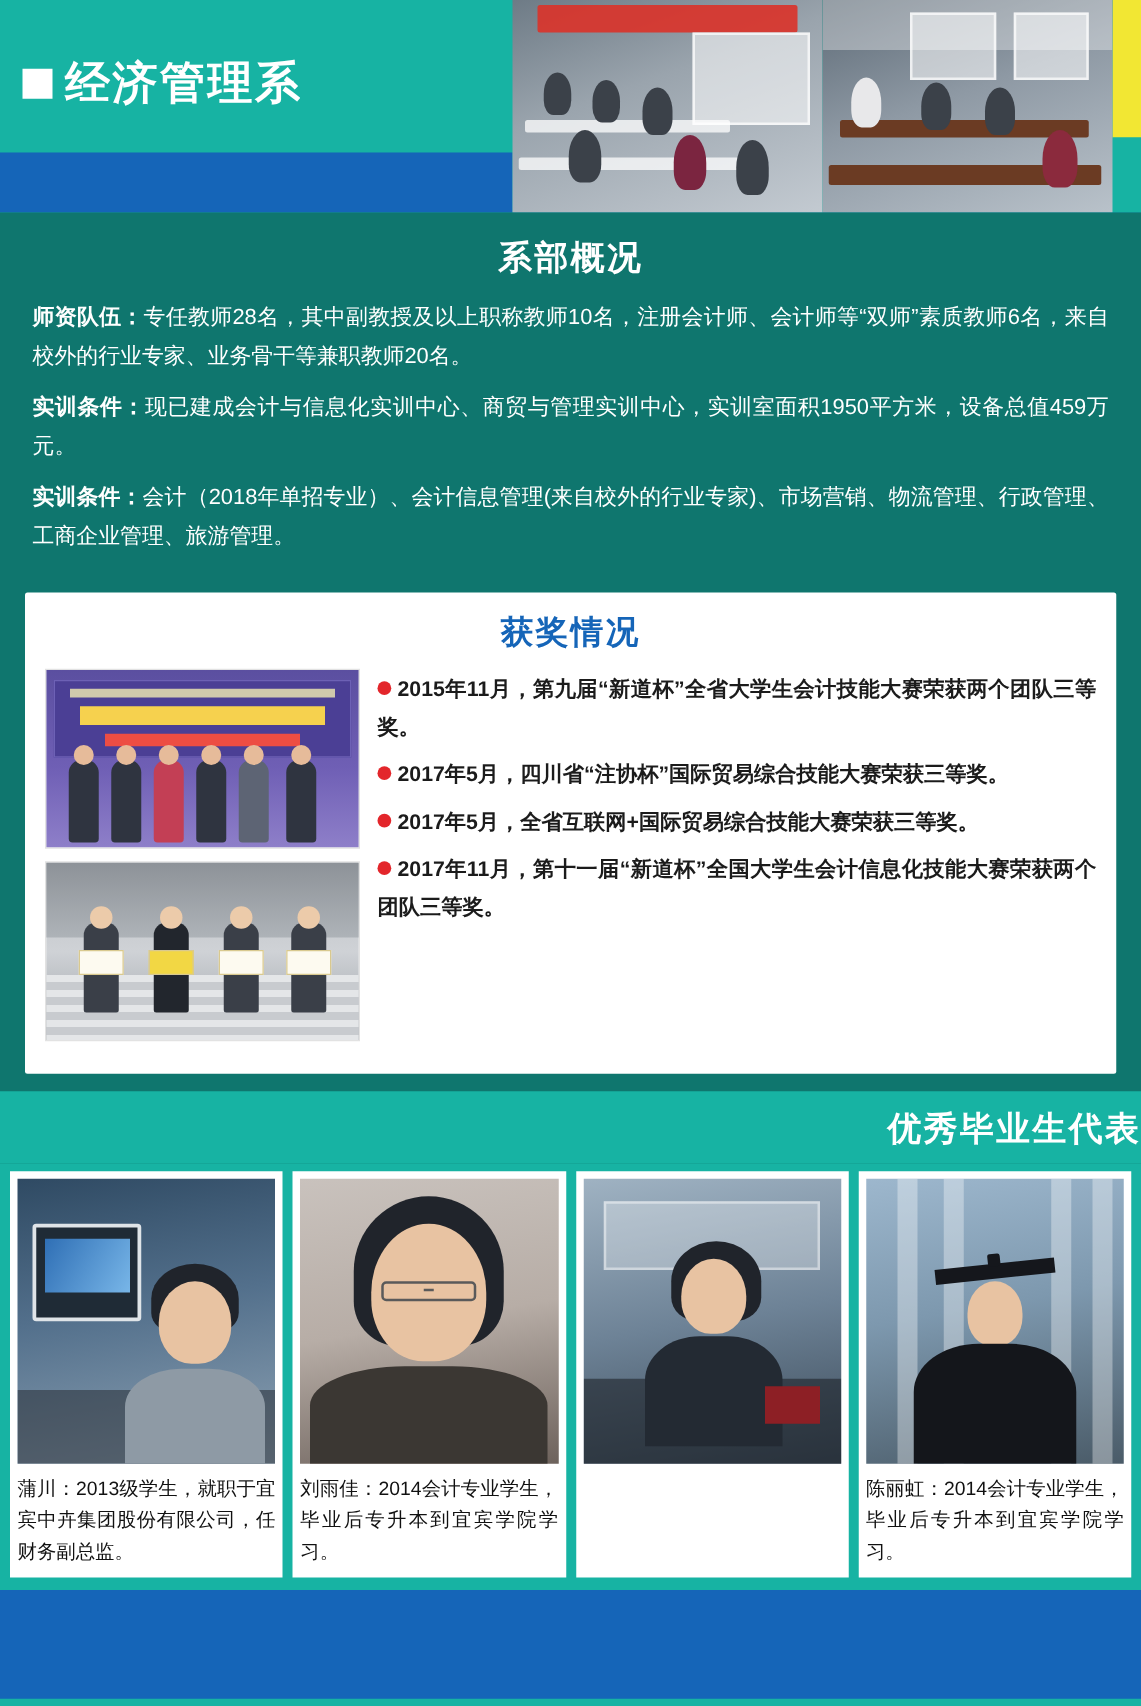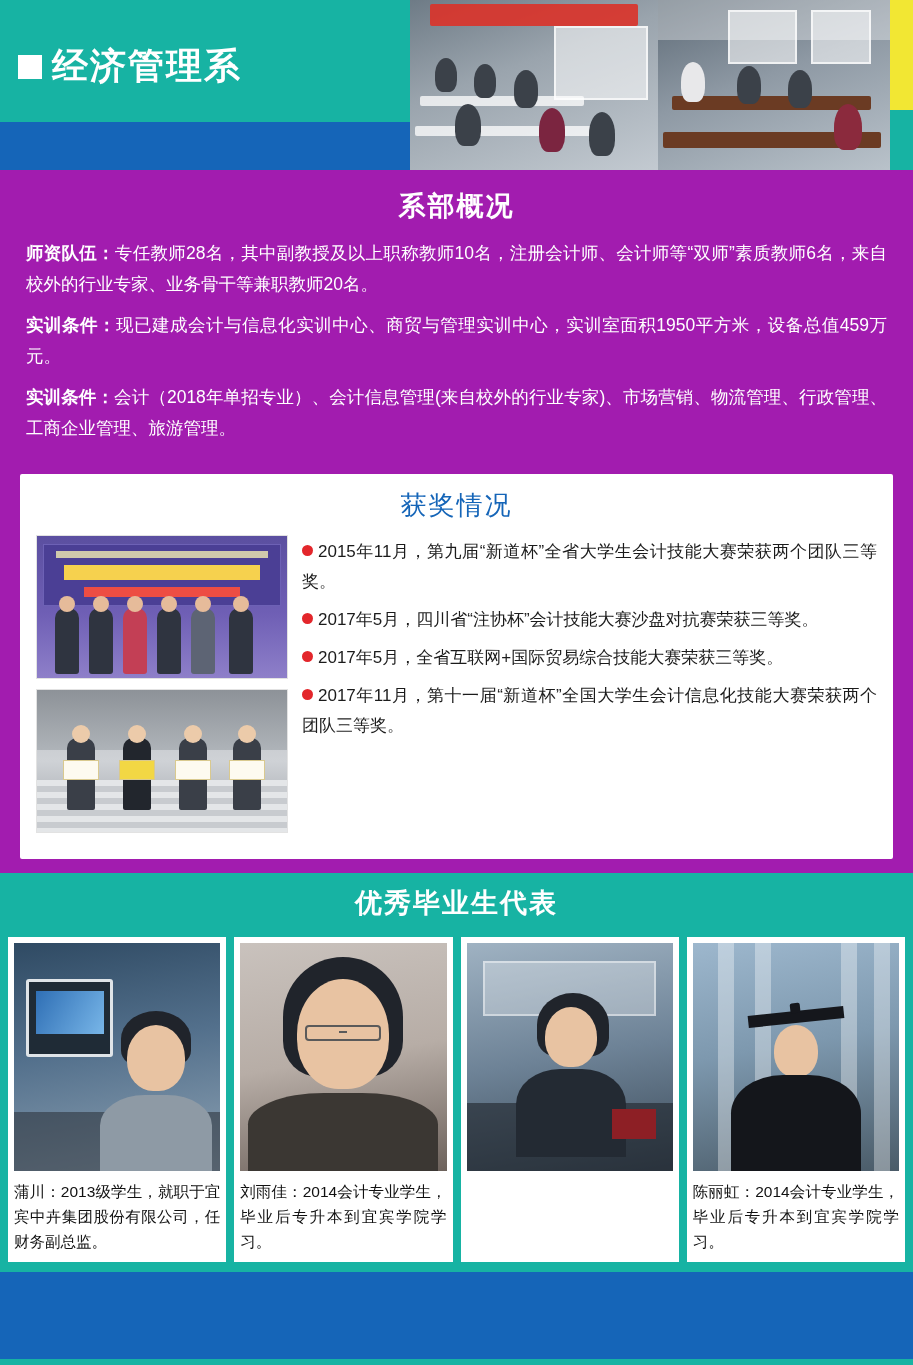--- a/index.html
+++ b/index.html
@@ -106,21 +106,21 @@
     display: flex;
     flex-direction: column;
   }
   .hr-yellow { flex: 1; background: #f2e733; }
   .hr-green { height: 60px; background: #17b3a3; }
 
   
   .body-blue {
     position: relative;
     width: 913px;
-    background: #a21caf;
+    background: #0f766e;
     padding: 18px 0 0 0;
   }
   .section-title {
     text-align: center;
     color: #ffffff;
     font-size: 27px;
     font-weight: bold;
     letter-spacing: 2px;
     margin-bottom: 14px;
   }
@@ -144,27 +144,28 @@
   .awards-card {
     margin: 4px 20px 0 20px;
     background: #ffffff;
     border-radius: 2px;
     padding: 14px 16px 16px 16px;
   }
   .awards-title {
     text-align: center;
     color: #1565b8;
     font-size: 26px;
-    font-weight: normal;
+    font-weight: bold;
     letter-spacing: 2px;
     margin-bottom: 12px;
   }
   .awards-inner {
     display: flex;
     align-items: flex-start;
+    font-weight: bold;
   }
   .awards-photos {
     width: 252px;
     flex: 0 0 252px;
     margin-right: 14px;
   }
   .ap {
     width: 252px;
     height: 144px;
     position: relative;
@@ -254,21 +255,21 @@
   }
 
   
   .grad-band {
     margin-top: 14px;
     width: 913px;
     background: #17b3a3;
     padding: 12px 0 10px 0;
   }
   .grad-title {
-    text-align: center;
+    text-align: right;
     color: #ffffff;
     font-size: 27px;
     font-weight: bold;
     letter-spacing: 2px;
   }
   .grad-grid {
     background: #17b3a3;
     display: flex;
     gap: 8px;
     padding: 6px 8px 10px 8px;
@@ -438,21 +439,21 @@
                 <span class="cert"></span>
               </div>
             <div class="figure" style="left:196px;">
                 <span class="cert"></span>
               </div>
           </div>
         </div>
 
         <div class="awards-list">
           <p class="award-item"><span class="bullet"></span><span>2015年11月，第九届“新道杯”全省大学生会计技能大赛荣获两个团队三等奖。</span></p>
-          <p class="award-item"><span class="bullet"></span><span>2017年5月，四川省“注协杯”会计技能大赛沙盘对抗赛荣获三等奖。</span></p>
+          <p class="award-item"><span class="bullet"></span><span>2017年5月，四川省“注协杯”国际贸易综合技能大赛荣获三等奖。</span></p>
           <p class="award-item"><span class="bullet"></span><span>2017年5月，全省互联网+国际贸易综合技能大赛荣获三等奖。</span></p>
           <p class="award-item"><span class="bullet"></span><span>2017年11月，第十一届“新道杯”全国大学生会计信息化技能大赛荣获两个团队三等奖。</span></p>
         </div>
       </div>
     </div>
 
     <div class="grad-band">
       <div class="grad-title">优秀毕业生代表</div>
     </div>
     <div class="grad-grid">

